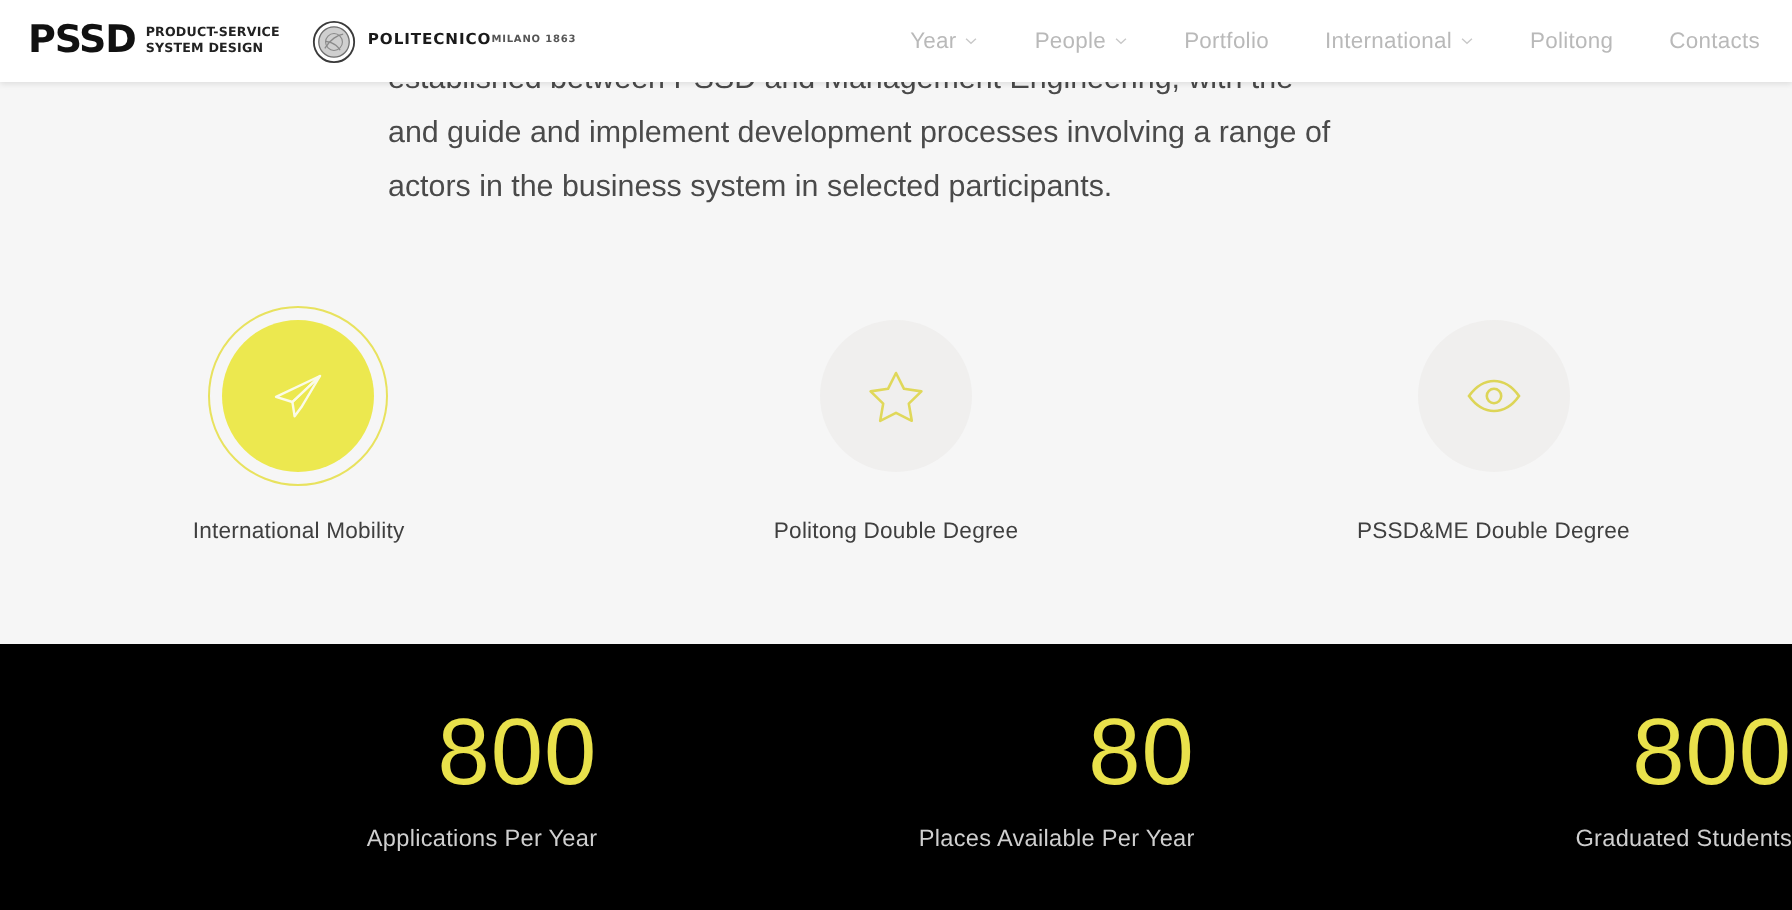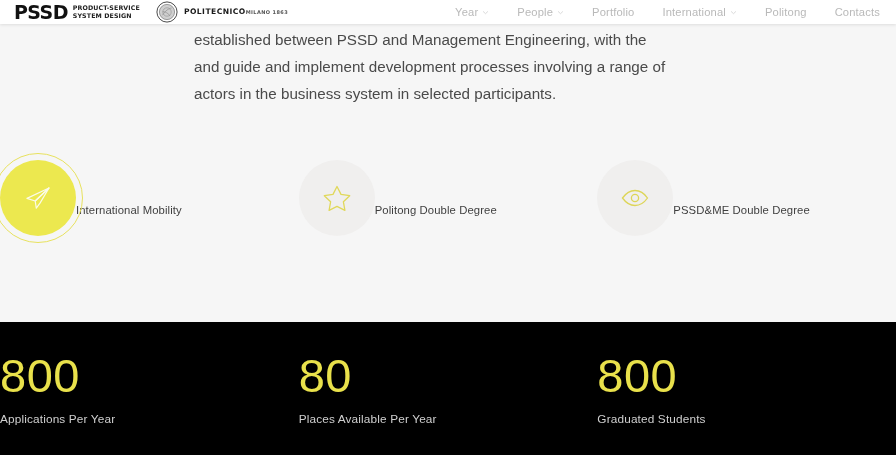--- a/index.html
+++ b/index.html
@@ -5,21 +5,21 @@
   * { margin:0; padding:0; box-sizing:border-box; }
   html, body {
     width:896px; height:455px; overflow:hidden;
     font-family:"Liberation Sans", sans-serif;
     background:#f6f6f6;
   }
   #page { position:relative; width:896px; height:455px; background:#f6f6f6; }
 
   
   .site-header{
-    position:absolute; top:0; left:0; width:896px; height:24px;
+    position:absolute; top:0; left:0; width:896px; height:41px;
     background:#ffffff; z-index:50;
     box-shadow:0 1px 3px rgba(0,0,0,0.10);
     display:flex; align-items:center;gap:40px;
   }
   .brand-block{ display:flex; align-items:center; padding-left:14px; gap:10px; }
   .pssd-lockup{ display:flex; align-items:center; gap:5px; }
   .pssd-word{
     font-family:"DejaVu Sans", sans-serif;
     font-size:19px; font-weight:bold; color:#111; letter-spacing:-0.6px;
     line-height:1;
@@ -58,21 +58,21 @@
     font-size:15.2px; line-height:27px; color:#4a4a4a;
     z-index:10;
   }
   .intro p{ margin:0; }
 
   
   .features{
     position:absolute; left:0; top:160px; width:896px;
     display:flex; z-index:5;
   }
-  .feature{ flex:1 1 0; display:flex; flex-direction:row; align-items:center;text-align:center; }
+  .feature{ flex:1 1 0; display:flex; flex-direction:column; align-items:center;text-align:center; }
   .disc-wrap{ position:relative; width:76px; height:76px; display:flex; align-items:center; justify-content:center; }
   .disc-ring{
     position:absolute; left:-7px; top:-7px; width:90px; height:90px;
     border-radius:50%; border:1px solid #e8e25e;
   }
   .disc{
     width:76px; height:76px; border-radius:50%;
     display:flex; align-items:center; justify-content:center;
   }
   .disc.active{ background:#ece84f; }
@@ -80,21 +80,21 @@
   .feature-label{
     margin-top:24px; font-size:11.3px; color:#3f3f3f; letter-spacing:0.1px;
   }
   .ficon{ width:32px; height:32px; display:block; }
 
   
   .stats{
     position:absolute; left:0; top:322px; width:896px; height:133px;
     background:#000000; display:flex; align-items:center; z-index:5;
   }
-  .stat{ flex:1 1 0; display:flex; flex-direction:column; align-items:flex-start; }
+  .stat{ flex:1 1 0; display:flex; flex-direction:column; align-items:flex-end;margin-left:44px; }
   .stat-number{
     font-size:47px; line-height:1; font-weight:300;
     color:#e9e14b; letter-spacing:0.5px;
   }
   .stat-caption{
     margin-top:13px; font-size:11.8px; color:#cfcfcf; letter-spacing:0.15px;
   }
 </style>
 </head>
 <body>

